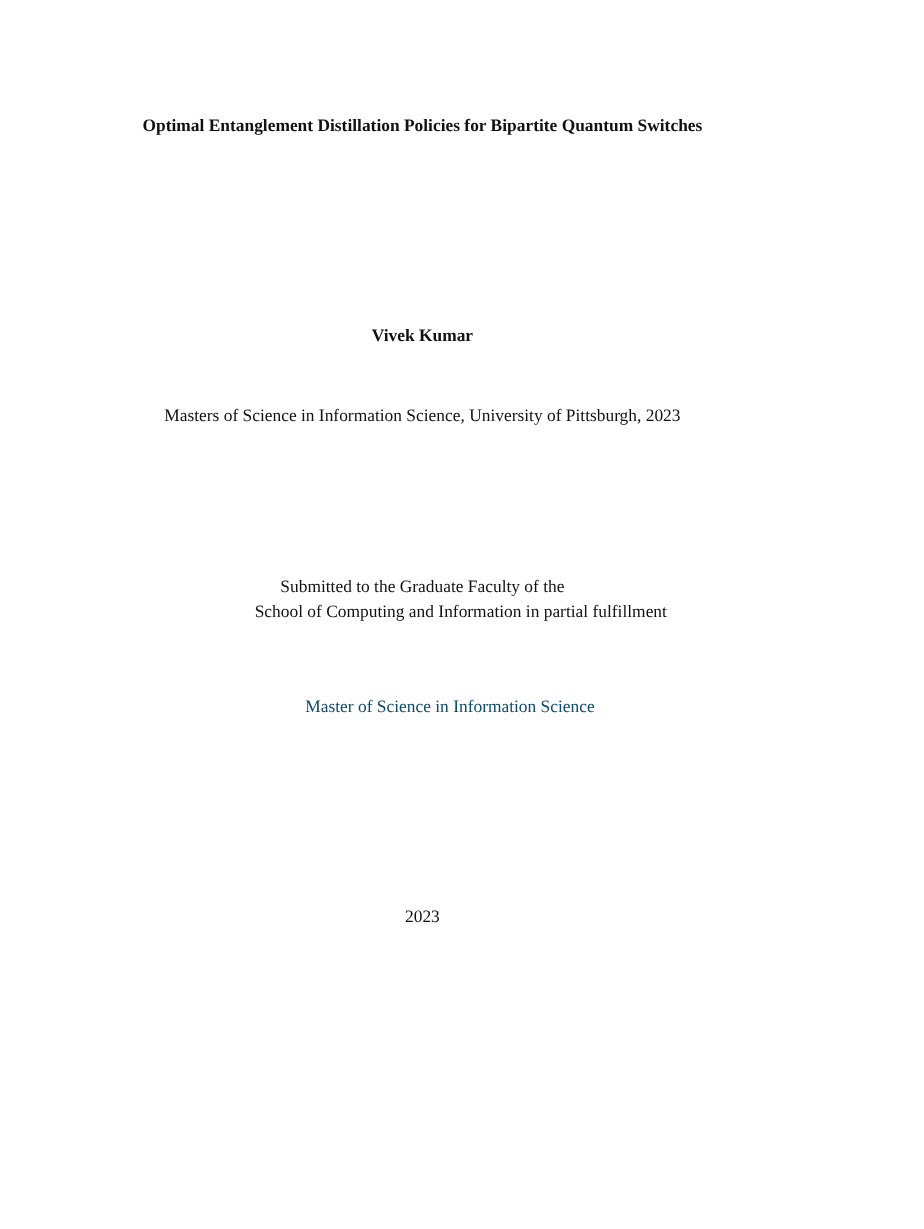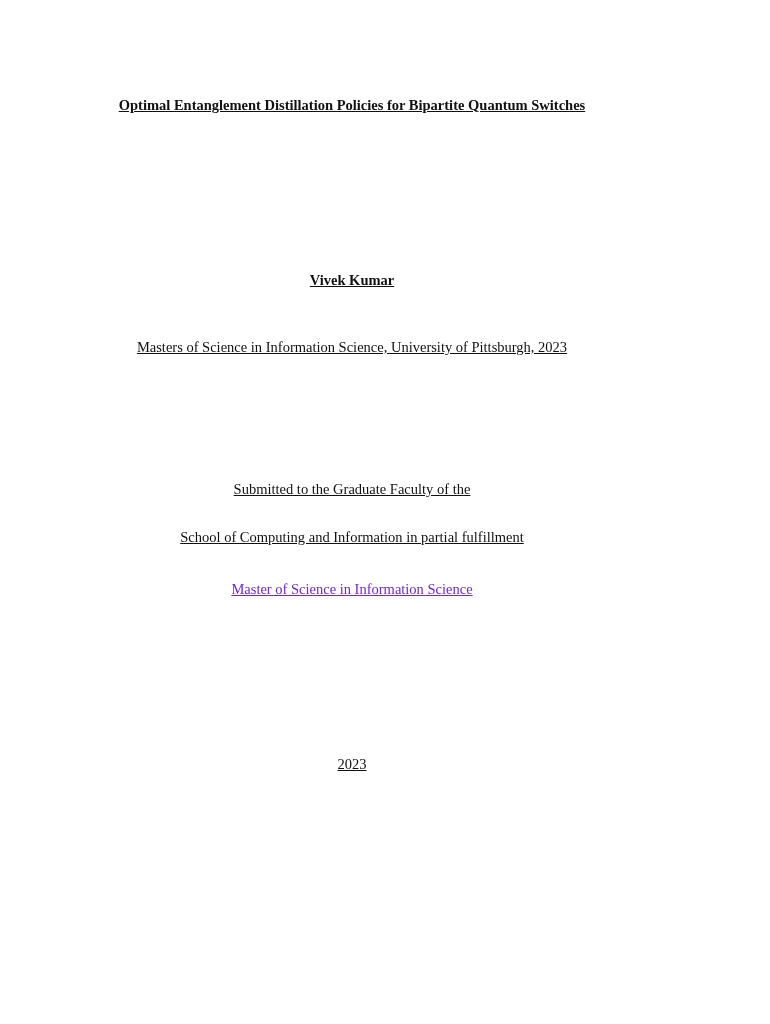--- a/index.html
+++ b/index.html
@@ -23,32 +23,31 @@
       background: #ffffff;
     }
     .line {
       position: absolute;
       left: 0;
       width: 704px;
       text-align: center;
       font-size: 14.5px;
       line-height: 18px;
       white-space: nowrap;
-      text-decoration: underline;
     }
     .bold { font-weight: bold; }
-    .muted { color: #6d28d9; }
+    .muted { color: #0c4a6e; padding-left: 23px; }
   </style>
 </head>
 <body>
 
 <div class="page">
   <div class="line bold" style="top:96px;">Optimal Entanglement Distillation Policies for Bipartite Quantum Switches</div>
 
   <div class="line bold" style="top:271px;">Vivek Kumar</div>
   <div class="line" style="top:338px;">Masters of Science in Information Science, University of Pittsburgh, 2023</div>
 
   <div class="line" style="top:480px;">Submitted to the Graduate Faculty of the</div>
-  <div class="line" style="top:528px;">School of Computing and Information in partial fulfillment</div>
+  <div class="line" style="top:501px;margin-left:32px;">School of Computing and Information in partial fulfillment</div>
   <div class="line muted" style="top:580px;">Master of Science in Information Science</div>
 
   <div class="line" style="top:755px;">2023</div>
 </div>
 
 </body></html>

